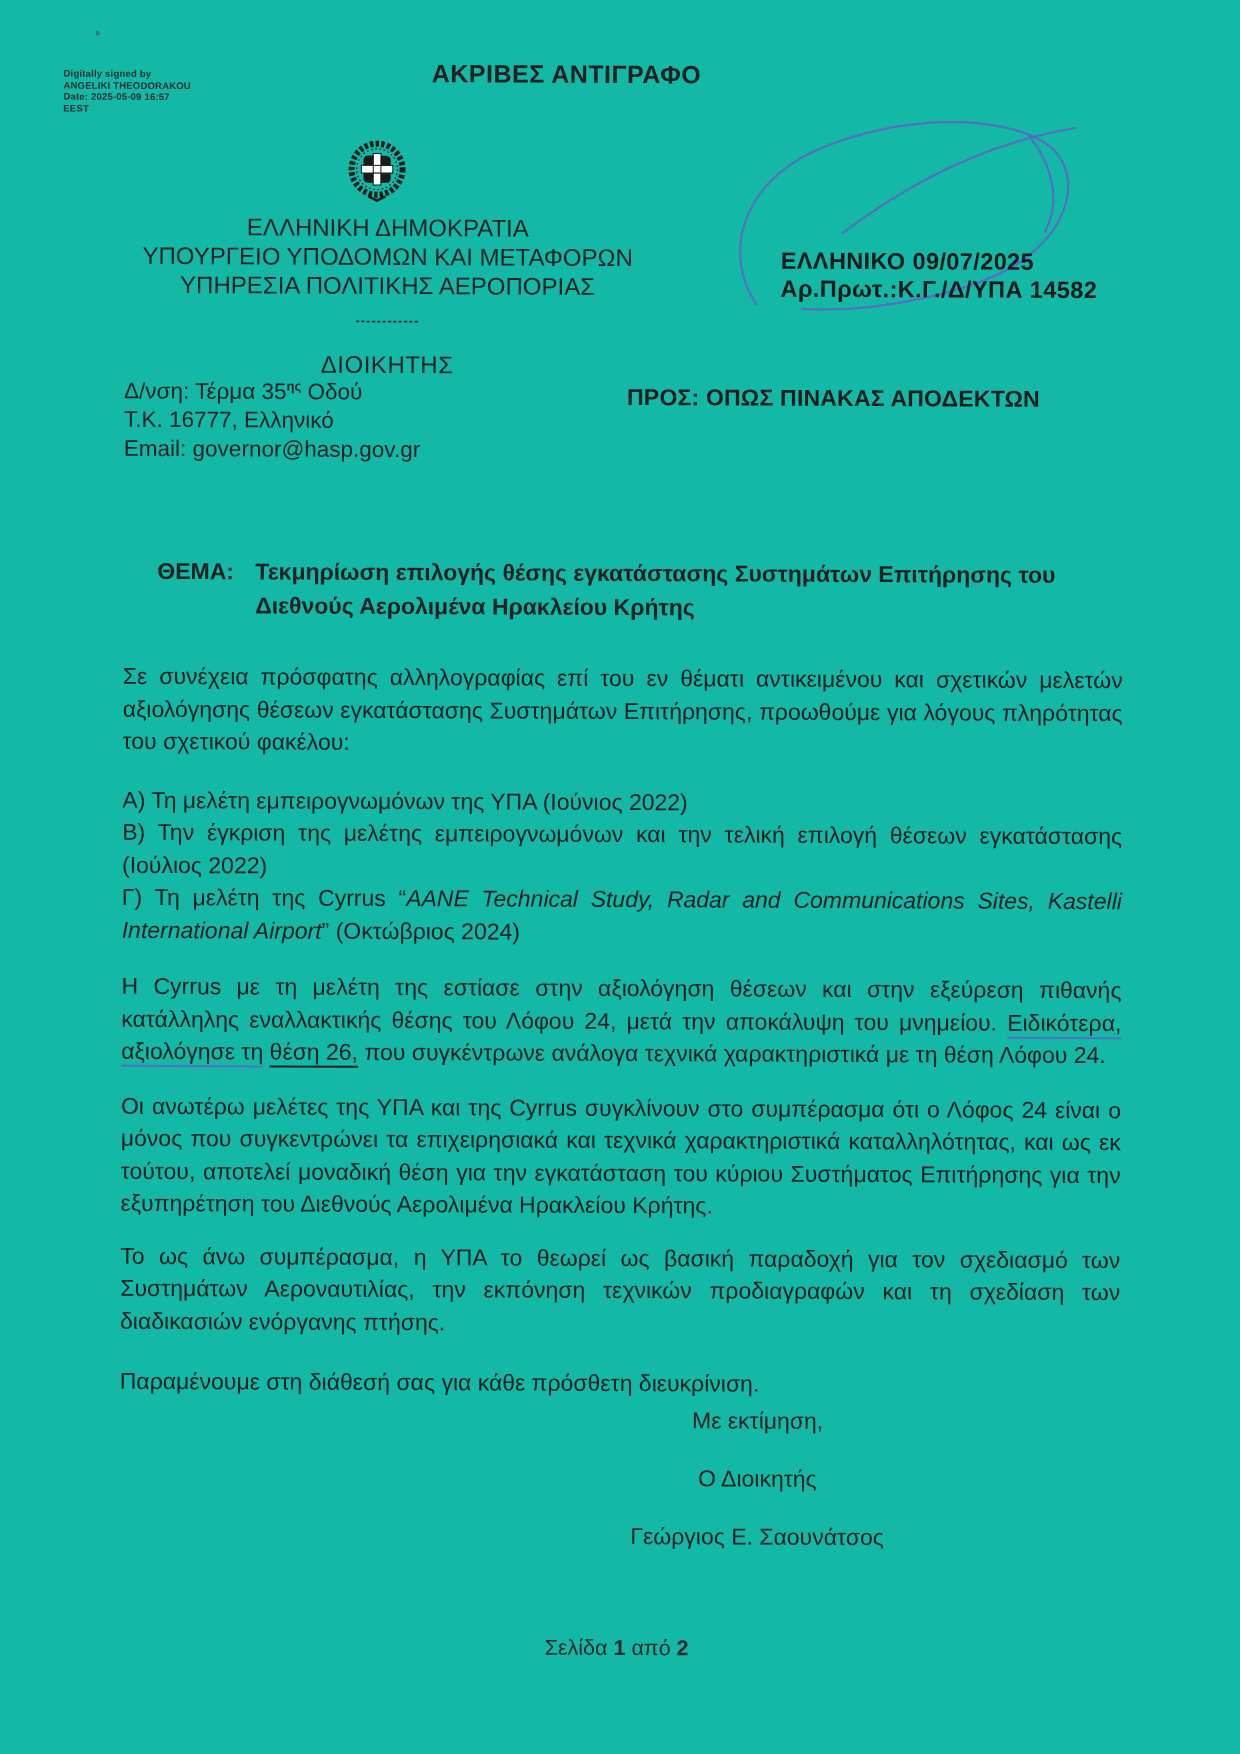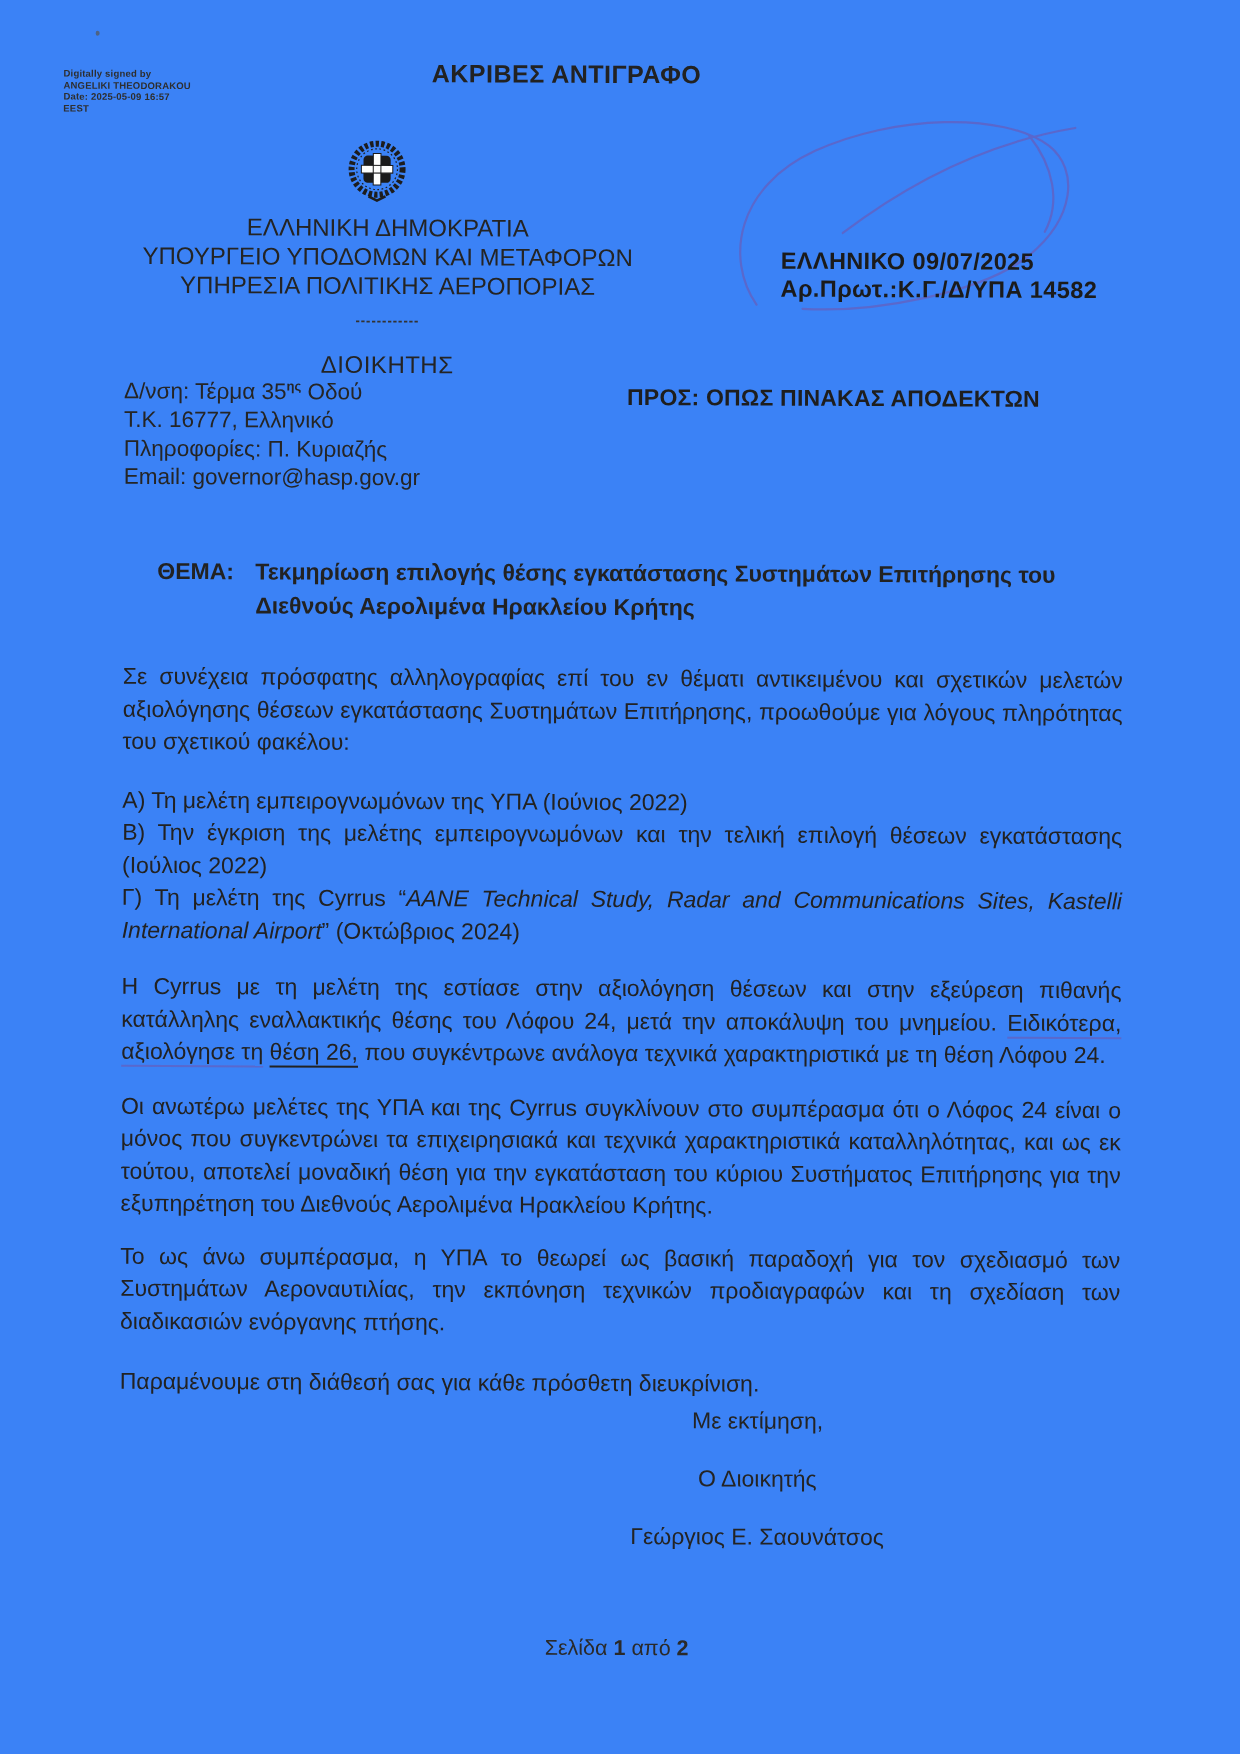--- a/index.html
+++ b/index.html
@@ -1,20 +1,20 @@
 <!DOCTYPE html>
 <html lang="el"><head>
 <meta charset="utf-8">
 <style>
   html,body{margin:0;padding:0;background:#e8e8e8;}
   .page{
     position:relative;
     width:1240px;height:1754px;
     margin:0 auto;
-    background:#3b82f6;
+    background:#14b8a6;
     overflow:hidden;
     font-family:"Liberation Sans","DejaVu Sans",sans-serif;
     color:#1f1f1f;
   }
   .page-inner{
     position:absolute;inset:0;
     transform:rotate(0.25deg);
     transform-origin:50% 50%;
   }
   .artifact-dot{
@@ -131,21 +131,20 @@
       <div>ΕΛΛΗΝΙΚΗ ΔΗΜΟΚΡΑΤΙΑ</div>
       <div>ΥΠΟΥΡΓΕΙΟ ΥΠΟΔΟΜΩΝ ΚΑΙ ΜΕΤΑΦΟΡΩΝ</div>
       <div>ΥΠΗΡΕΣΙΑ ΠΟΛΙΤΙΚΗΣ ΑΕΡΟΠΟΡΙΑΣ</div>
       <div class="divider">------------</div>
       <div class="office">ΔΙΟΙΚΗΤΗΣ</div>
     </div>
 
     <div class="contact">
       <div><span>Δ/νση: Τέρμα 35</span><sup>ης</sup><span> Οδού</span></div>
       <div>Τ.Κ. 16777, Ελληνικό</div>
-      <div>Πληροφορίες: Π. Κυριαζής</div>
       <div>Email: governor@hasp.gov.gr</div>
     </div>
 
     <div class="stamp-wrap">
       <svg class="stamp-scribble" viewBox="0 0 360 210" aria-hidden="true">
         <g fill="none" stroke="#5f64c6" stroke-width="2.2" stroke-linecap="round" opacity="0.88">
           <path d="M34 196 C 2 150, 14 78, 92 42 C 170 6, 280 2, 326 36 C 356 60, 352 108, 306 146 C 258 184, 150 204, 80 200"></path>
           <path d="M120 124 C 180 78, 258 34, 352 18"></path>
           <path d="M306 26 C 330 56, 338 92, 322 122"></path>
         </g>

